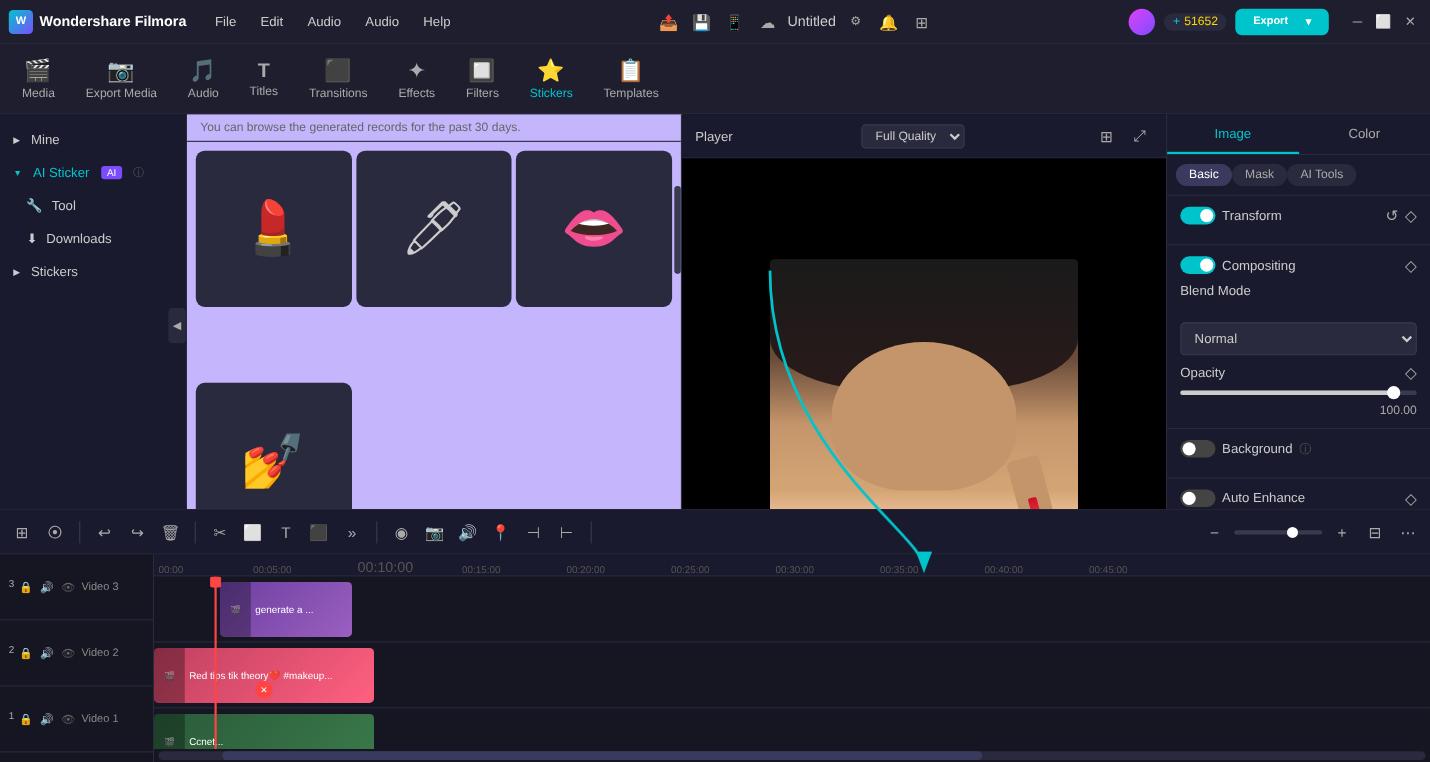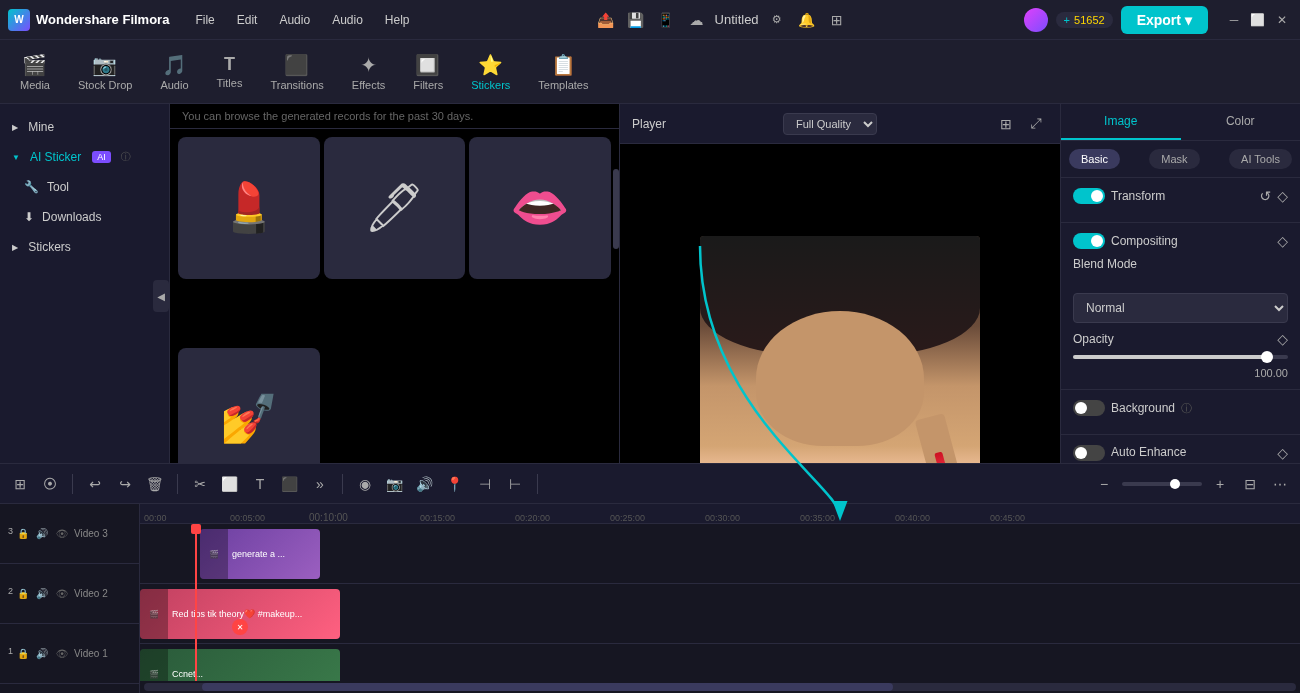--- a/index.html
+++ b/index.html
@@ -10,42 +10,42 @@
     .logo-area { display: flex; align-items: center; gap: 6px; color: #fff; font-size: 13px; font-weight: 600; margin-right: 16px; }
     .logo-icon { width: 22px; height: 22px; background: linear-gradient(135deg, #00c4cc, #7c4dff); border-radius: 4px; display: flex; align-items: center; justify-content: center; font-size: 10px; color: white; }
     .menu-items { display: flex; gap: 2px; }
     .menu-item { color: #ccc; padding: 4px 10px; border-radius: 4px; cursor: pointer; font-size: 12px; }
     .topbar-center { flex: 1; display: flex; align-items: center; justify-content: center; gap: 6px; }
     .topbar-right { display: flex; align-items: center; gap: 8px; }
     .icon-btn { width: 24px; height: 24px; display: flex; align-items: center; justify-content: center; color: #aaa; cursor: pointer; font-size: 14px; }
     .avatar { width: 24px; height: 24px; border-radius: 50%; background: linear-gradient(135deg, #e040fb, #7c4dff); }
     .credits-btn { display: flex; align-items: center; gap: 4px; background: #2a2a3e; border-radius: 12px; padding: 2px 8px; color: #ffd700; font-size: 11px; }
     .plus-icon { color: #00c4cc; }
-    .export-btn { background: #00c4cc; color: #fff; border: none; border-radius: 6px; padding: 6px 16px; font-size: 14px; font-weight: 600; cursor: pointer; display: flex; align-items: center; gap: 4px; }
+    .export-btn { background: #00c4cc; color: #fff; border: none; border-radius: 6px; padding: 6px 16px; font-size: 10px; font-weight: 600; cursor: pointer; display: flex; align-items: center; gap: 16px; }
     .window-controls { display: flex; gap: 4px; margin-left: 8px; }
     .win-btn { width: 20px; height: 20px; display: flex; align-items: center; justify-content: center; color: #aaa; cursor: pointer; font-size: 12px; }
 
     
     .toolbar { display: flex; align-items: center; background: #1e1e2e; height: 64px; border-bottom: 1px solid #2a2a3e; padding: 0 8px; gap: 4px; }
     .tool-item { display: flex; flex-direction: column; align-items: center; gap: 2px; padding: 6px 12px; cursor: pointer; border-radius: 6px; color: #aaa; font-size: 11px; }
     .tool-item.active { color: #00c4cc; }
     .tool-icon { font-size: 20px; }
 
     
     .main { display: flex; height: calc(693px - 40px - 64px); }
 
     
     .left-panel { width: 170px; background: #1a1a2e; border-right: 1px solid #2a2a3e; display: flex; flex-direction: column; overflow: hidden; }
     .left-nav { padding: 8px 0; }
     .nav-item { display: flex; align-items: center; gap: 8px; padding: 8px 12px; cursor: pointer; color: #ccc; font-size: 12px; }
     .nav-item.active { color: #00c4cc; }
     .nav-arrow { font-size: 8px; margin-right: 2px; }
 
     
-    .sticker-panel { width: 450px; background: #000000; border-right: 1px solid #2a2a3e; display: flex; flex-direction: column; overflow: hidden; }
+    .sticker-panel { width: 450px; background: #c4b5fd; border-right: 1px solid #2a2a3e; display: flex; flex-direction: column; overflow: hidden; }
     .sticker-hint { padding: 6px 12px; font-size: 11px; color: #666; border-bottom: 1px solid #2a2a3e; }
     .sticker-grid { display: grid; grid-template-columns: repeat(3, 1fr); gap: 4px; padding: 8px; flex: 1; overflow-y: auto; }
     .sticker-item { background: #2a2a3e; border-radius: 8px; aspect-ratio: 1; display: flex; align-items: center; justify-content: center; cursor: pointer; font-size: 40px; position: relative; overflow: hidden; }
 
     
     .generate-area { margin: 8px; background: #252535; border-radius: 8px; padding: 10px; }
     .generate-input { width: 100%; background: #1a1a2e; border: 1px solid #3a3a4e; border-radius: 6px; padding: 8px; color: #ccc; font-size: 12px; resize: none; height: 60px; }
     .generate-bottom { display: flex; align-items: center; justify-content: space-between; margin-top: 6px; }
     .threed-badge { background: #2a2a4e; border-radius: 4px; padding: 2px 6px; font-size: 10px; color: #aaa; }
     .delete-icon { color: #666; cursor: pointer; }
@@ -79,21 +79,21 @@
     .time-display { display: flex; align-items: center; justify-content: space-between; font-size: 11px; color: #aaa; margin-bottom: 4px; }
     .playback-controls { display: flex; align-items: center; justify-content: center; gap: 8px; }
     .ctrl-btn { width: 28px; height: 28px; display: flex; align-items: center; justify-content: center; color: #aaa; cursor: pointer; font-size: 14px; }
     .ctrl-btn.play { background: transparent; font-size: 16px; }
 
     
     .right-panel { width: 240px; background: #1a1a2e; border-left: 1px solid #2a2a3e; overflow-y: auto; }
     .right-tabs { display: flex; border-bottom: 1px solid #2a2a3e; }
     .right-tab { flex: 1; text-align: center; padding: 10px 4px; font-size: 12px; cursor: pointer; color: #aaa; }
     .right-tab.active { color: #00c4cc; border-bottom: 2px solid #00c4cc; }
-    .right-subtabs { display: flex; gap: 0; padding: 8px; border-bottom: 1px solid #2a2a3e; justify-content: space-between; }
+    .right-subtabs { display: flex; gap: 0; padding: 8px; border-bottom: 1px solid #2a2a3e; }
     .right-subtab { background: #2a2a3e; border-radius: 12px; padding: 4px 12px; font-size: 11px; color: #aaa; cursor: pointer; }
     .right-subtab.active { background: #3a3a5e; color: #fff; }
     .right-section { padding: 10px 12px; border-bottom: 1px solid #2a2a3e; }
     .section-row { display: flex; align-items: center; justify-content: space-between; margin-bottom: 8px; }
     .section-label { font-size: 12px; color: #ccc; }
     .section-icons { display: flex; gap: 6px; }
     .toggle-on { width: 32px; height: 16px; background: #00c4cc; border-radius: 8px; position: relative; cursor: pointer; }
     .toggle-on::after { content: ''; width: 12px; height: 12px; background: #fff; border-radius: 50%; position: absolute; top: 2px; right: 2px; }
     .toggle-off { width: 32px; height: 16px; background: #444; border-radius: 8px; position: relative; cursor: pointer; }
     .toggle-off::after { content: ''; width: 12px; height: 12px; background: #fff; border-radius: 50%; position: absolute; top: 2px; left: 2px; }
@@ -167,21 +167,21 @@
   </div>
 </div>
 
 <div class="toolbar">
   <div class="tool-item">
     <span class="tool-icon">🎬</span>
     <span>Media</span>
   </div>
   <div class="tool-item">
     <span class="tool-icon">📷</span>
-    <span>Stock Drop</span>
+    <span>Export Media</span>
   </div>
   <div class="tool-item">
     <span class="tool-icon">🎵</span>
     <span>Audio</span>
   </div>
   <div class="tool-item">
     <span class="tool-icon" style="font-size:18px;font-weight:bold;">T</span>
     <span>Titles</span>
   </div>
   <div class="tool-item">
@@ -545,21 +545,21 @@
         </div>
         <span style="font-size:10px;color:#888;">Video 1</span>
       </div>
     </div>
 
     <div style="flex:1;display:flex;flex-direction:column;overflow:hidden;position:relative;">
 
       <div style="height:20px;background:#1a1a2e;border-bottom:1px solid #2a2a3e;position:relative;display:flex;align-items:flex-end;overflow:hidden;">
         <span style="position:absolute;left:4px;font-size:9px;color:#555;">00:00</span>
         <span style="position:absolute;left:90px;font-size:9px;color:#555;">00:05:00</span>
-        <span style="position:absolute;left:169px;font-size:10px;color:#555;">00:10:00</span>
+        <span style="position:absolute;left:185px;font-size:13px;color:#555;">00:10:00</span>
         <span style="position:absolute;left:280px;font-size:9px;color:#555;">00:15:00</span>
         <span style="position:absolute;left:375px;font-size:9px;color:#555;">00:20:00</span>
         <span style="position:absolute;left:470px;font-size:9px;color:#555;">00:25:00</span>
         <span style="position:absolute;left:565px;font-size:9px;color:#555;">00:30:00</span>
         <span style="position:absolute;left:660px;font-size:9px;color:#555;">00:35:00</span>
         <span style="position:absolute;left:755px;font-size:9px;color:#555;">00:40:00</span>
         <span style="position:absolute;left:850px;font-size:9px;color:#555;">00:45:00</span>
       </div>
 
       <div style="flex:1;position:relative;overflow:hidden;">

